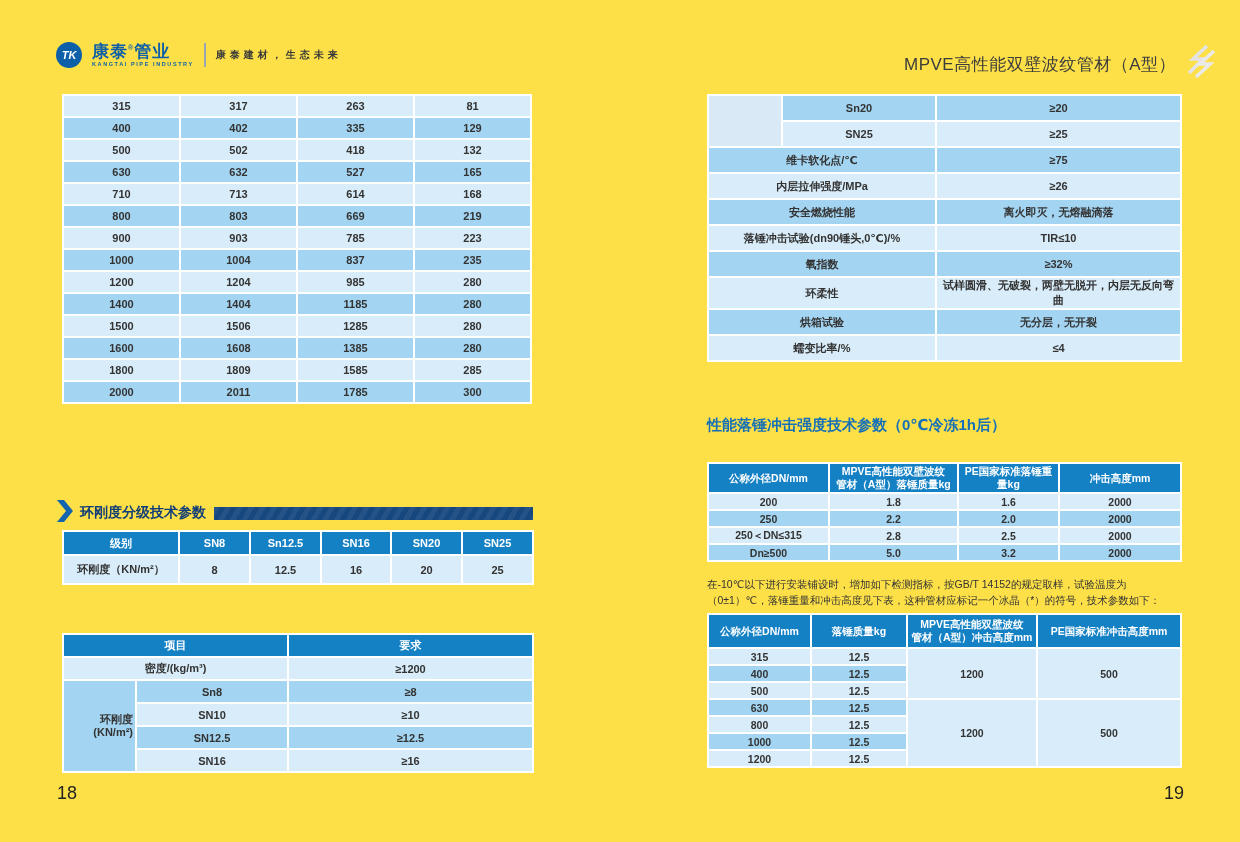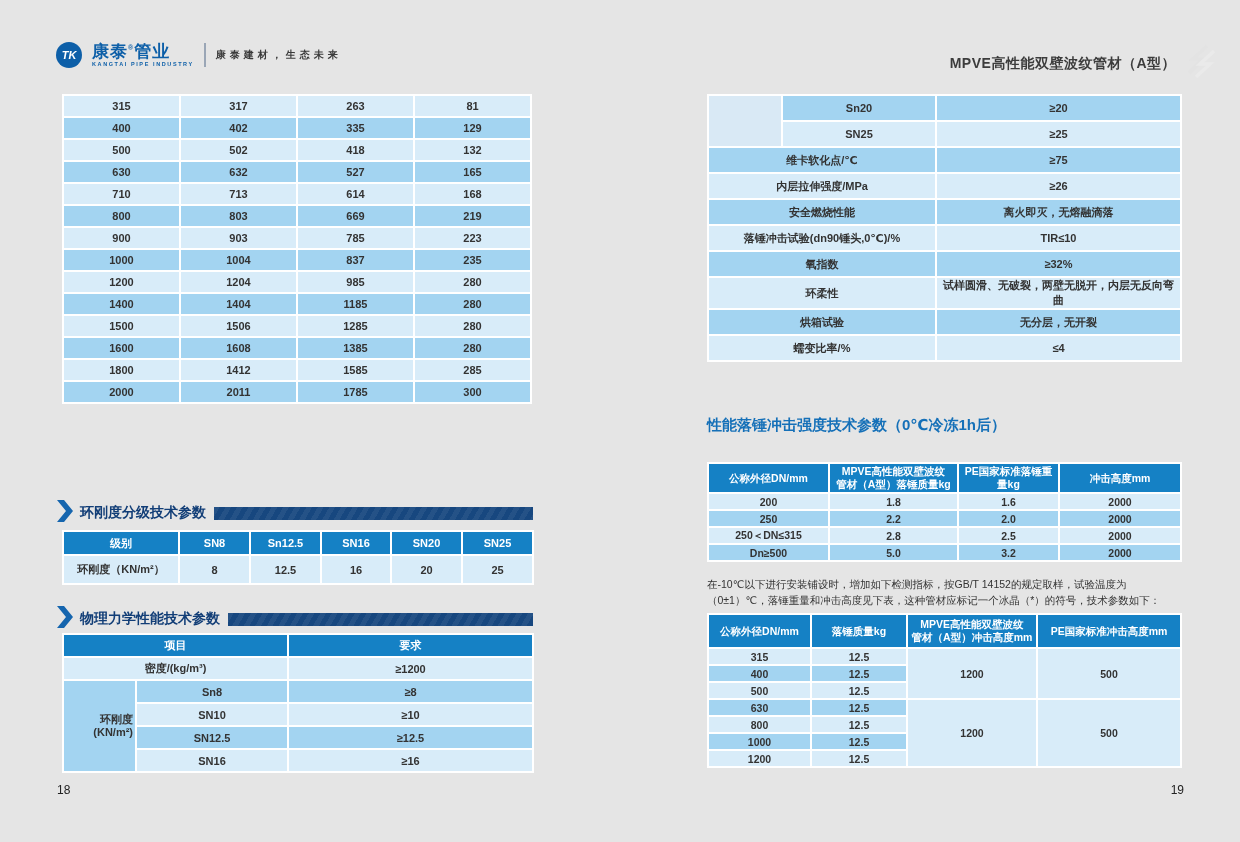--- a/index.html
+++ b/index.html
@@ -1,31 +1,31 @@
 <!DOCTYPE html>
 <html style="--header-blue: #1581c5; --row-light: #d8ecf9; --row-medium: #a3d4f1; --navy-bar: #17477f; --title-blue: #1570b8; --brand-blue: #0d5fa8;"><head>
 <meta charset="utf-8">
 <style>
   html,body{margin:0;padding:0;background:#fff;}
-  .page{position:relative;width:1240px;height:842px;background:#e5e5e5;overflow:hidden;
+  .page{position:relative;width:1240px;height:842px;background:#fde047;overflow:hidden;
         font-family:"Liberation Sans","DejaVu Sans",sans-serif;color:#3a3a3a;}
 
   
   .hdr-left{position:absolute;left:56px;top:42px;display:flex;align-items:center;gap:10px;}
   .logo-circle{width:26px;height:26px;border-radius:50%;background:var(--brand-blue);
                color:#fff;font-style:italic;font-weight:bold;font-size:11px;
                display:flex;align-items:center;justify-content:center;}
   .brand-block{display:flex;flex-direction:column;line-height:1;}
   .brand-main{color:var(--brand-blue);font-weight:bold;font-size:17px;letter-spacing:1px;}
   .brand-main sup{font-size:7px;}
   .brand-sub{color:var(--brand-blue);font-size:5.5px;letter-spacing:1.6px;margin-top:2px;font-weight:bold;}
   .hdr-divider{width:2px;height:24px;background:#9aa6b6;}
   .slogan{font-size:10px;font-weight:600;color:#3a3a3a;letter-spacing:4px;}
   .hdr-right{position:absolute;right:24px;top:44px;display:flex;align-items:center;gap:10px;}
-  .hdr-right-title{font-size:14px;font-weight:bold;color:#3c3c3c;letter-spacing:.5px;}
+  .hdr-right-title{font-size:17px;font-weight:normal;color:#3c3c3c;letter-spacing:.5px;}
 
   
   table.t{border-collapse:collapse;table-layout:fixed;width:100%;
           font-size:11px;font-weight:600;color:#333;text-align:center;}
   table.t td{border:2px solid #fff;padding:0 2px;overflow:hidden;}
   tr.hdr td{background:var(--header-blue);color:#fff;font-weight:bold;}
   tr.light td{background:var(--row-light);}
   tr.med td{background:var(--row-medium);}
   td.cell-light{background:var(--row-light) !important;}
   td.cell-med{background:var(--row-medium) !important;}
@@ -61,21 +61,21 @@
   .t5 td{font-size:10.5px;height:15px;}
   .t5 tr.hdr td{height:28px;line-height:13px;}
 
   .note{position:absolute;left:707px;top:577px;width:480px;
         font-size:10.5px;line-height:15.5px;color:#333;font-weight:500;}
 
   .t6-wrap{position:absolute;left:707px;top:613px;width:473px;}
   .t6 td{font-size:10.5px;height:15px;}
   .t6 tr.hdr td{height:32px;line-height:13px;}
 
-  .pagenum{position:absolute;font-size:12px;color:#222;font-weight:500;}
+  .pagenum{position:absolute;font-size:18px;color:#222;font-weight:500;}
   .pn18{left:57px;top:783px;}
   .pn19{right:56px;top:783px;}
 </style>
 </head>
 <body>
 
 <div class="page">
 
   <div class="hdr-left">
     <div class="logo-circle">TK</div>
@@ -173,21 +173,21 @@
             <td>280</td>
           </tr>
           <tr>
             <td>1600</td>
             <td>1608</td>
             <td>1385</td>
             <td>280</td>
           </tr>
           <tr>
             <td>1800</td>
-            <td>1412</td>
+            <td>1809</td>
             <td>1585</td>
             <td>285</td>
           </tr>
           <tr>
             <td>2000</td>
             <td>2011</td>
             <td>1785</td>
             <td>300</td>
           </tr>
         </tbody>
@@ -228,29 +228,20 @@
         <td>8</td>
         <td>12.5</td>
         <td>16</td>
         <td>20</td>
         <td>25</td>
       </tr>
     </tbody>
       </table>
   </div>
 
-  <div class="sec sec2">
-    <span>
-      <svg width="16" height="22" viewBox="0 0 16 22">
-          <polygon points="0,0 7,0 16,11 7,22 0,22 9,11" fill="#1565ae"></polygon>
-        </svg>
-    </span>
-    <span class="sec-title">物理力学性能技术参数</span>
-    <span class="sec-bar"></span>
-  </div>
 
   <div class="t3-wrap">
     <table class="t t3">
       <colgroup>
           <col style="width:73px">
           <col style="width:152px">
           <col style="width:245px">
         </colgroup>
       <tbody>
           <tr class="hdr">

